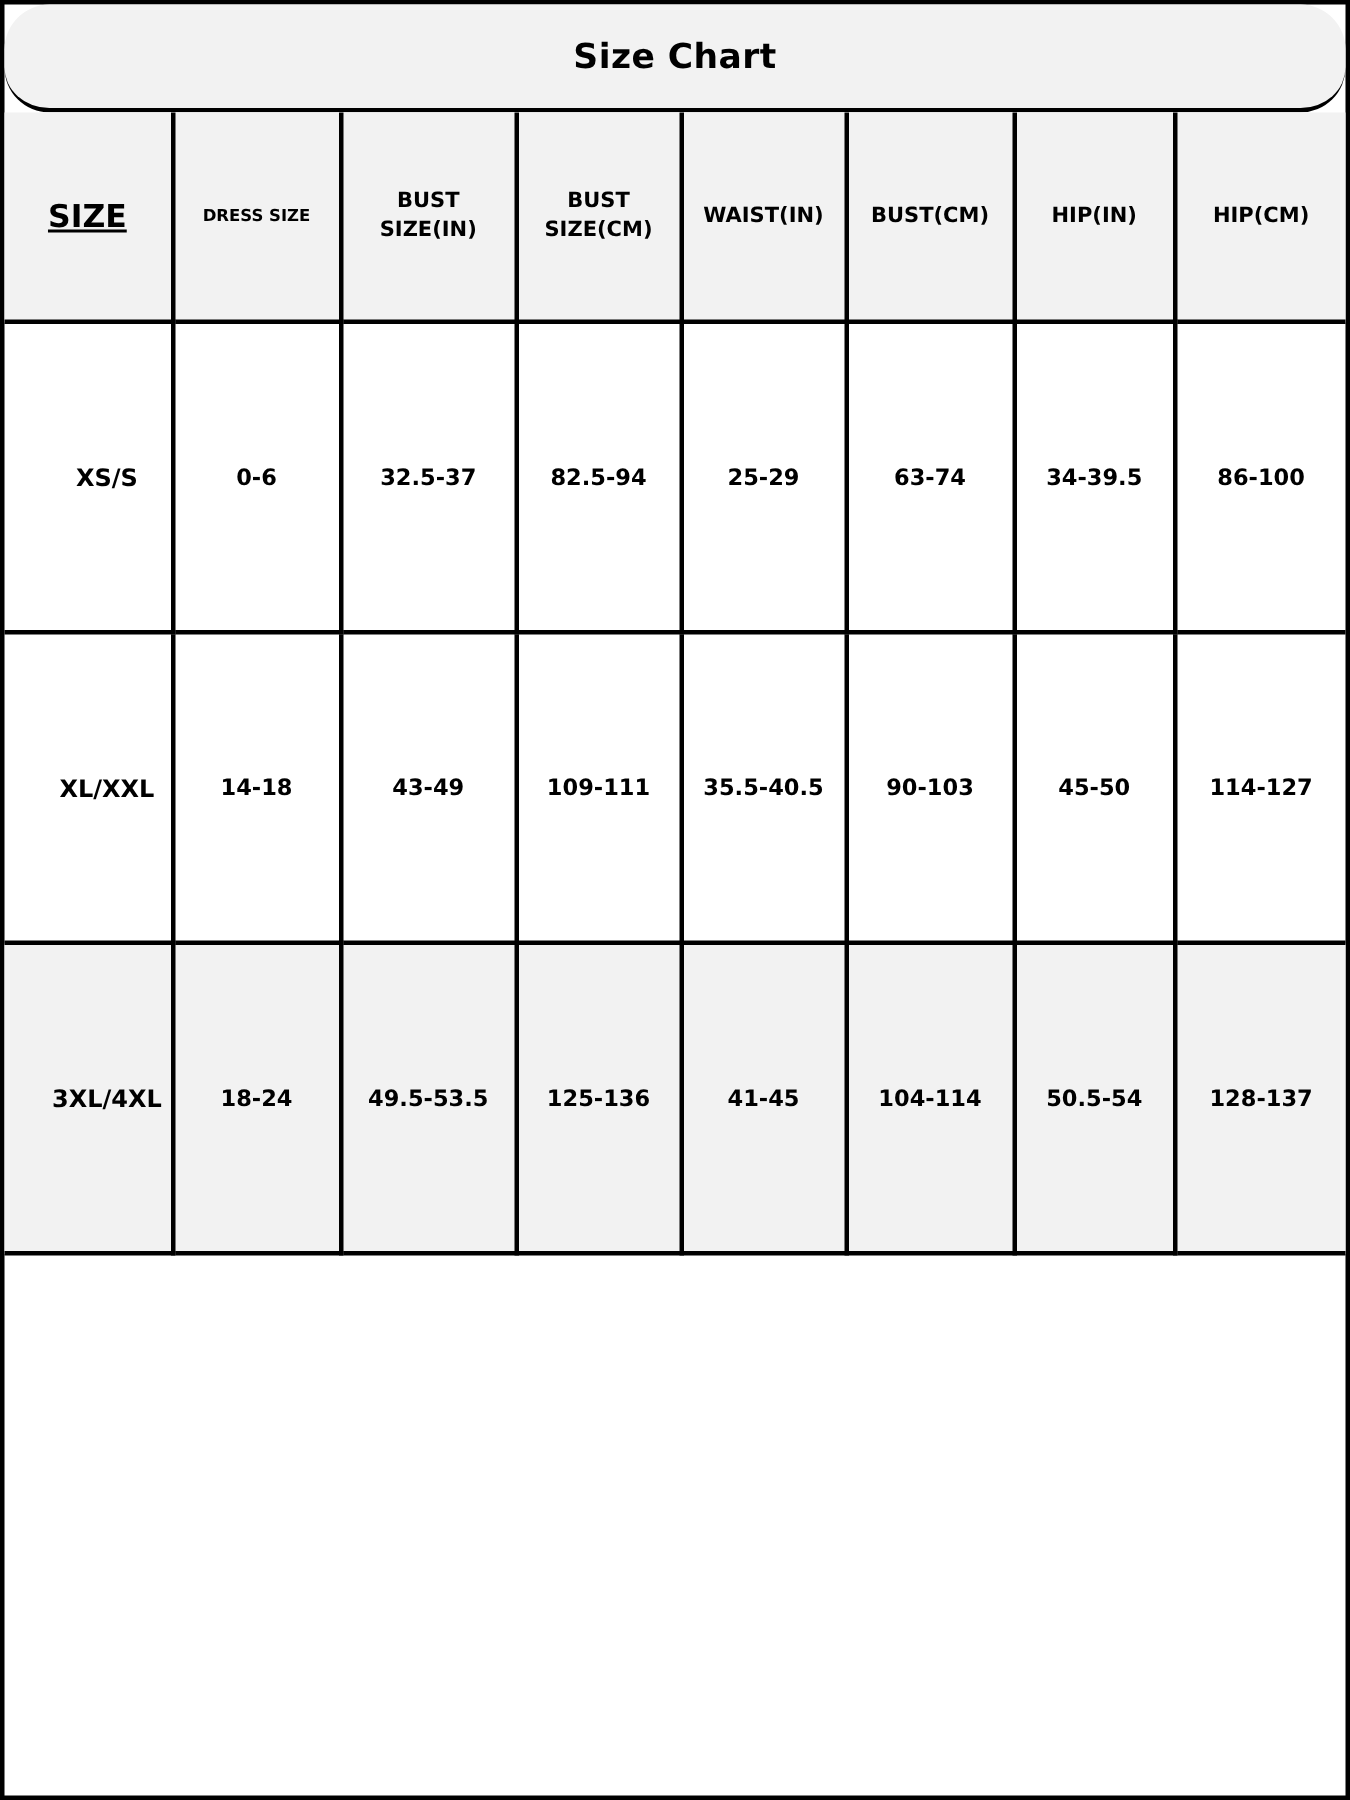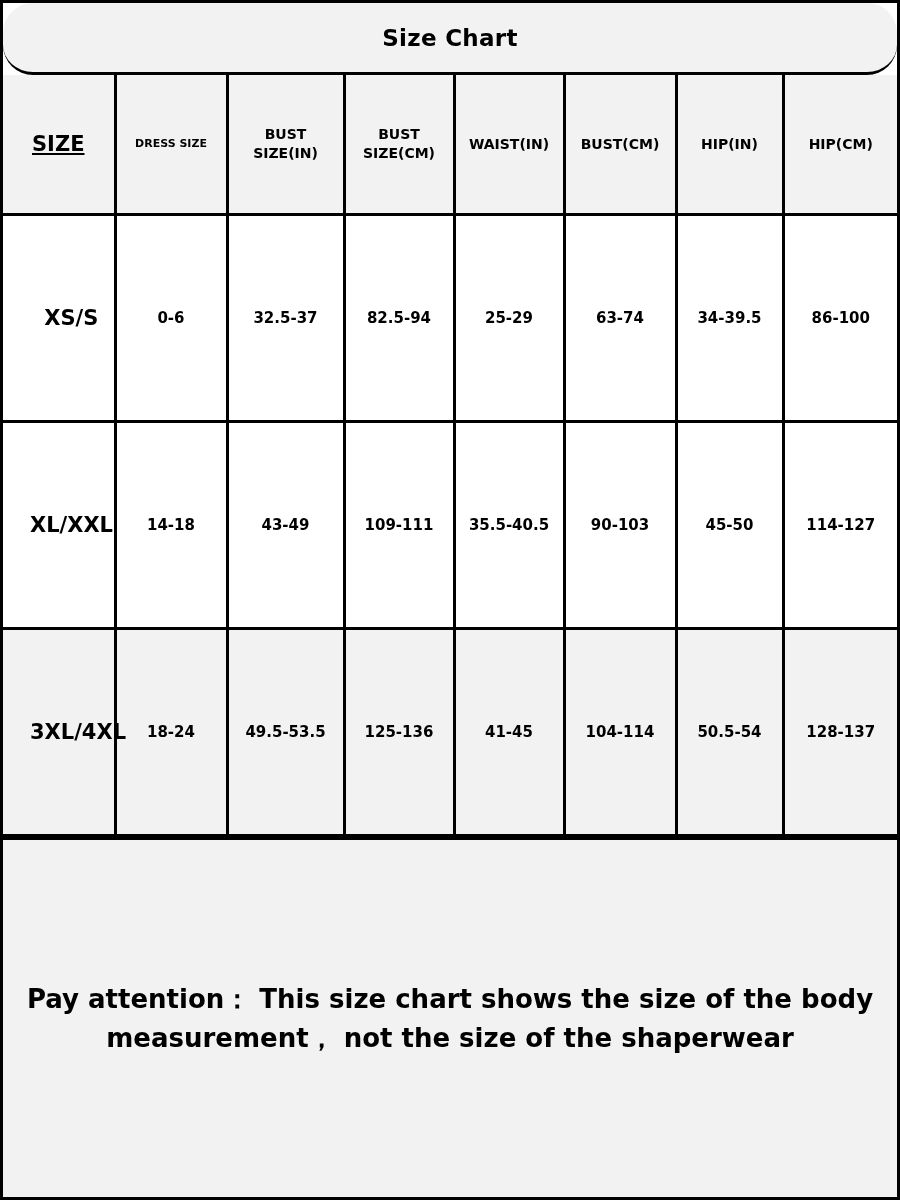--- a/index.html
+++ b/index.html
@@ -67,21 +67,21 @@
     font-size: 11px;
   }
   tbody td {
     height: 202px;
     font-size: 15px;
   }
   tbody tr.row-alt td {
     background: #f2f2f2;
   }
   tbody tr td.cell-size {
-    font-size: 21px;
+    font-size: 16px;
     padding-left: 27px;
   }
   .footnote {
     box-sizing: border-box;
     flex: 1 1 auto;
     background: #f2f2f2;
     border-top: 3px solid #000000;
     display: flex;
     flex-direction: column;
     align-items: center;
@@ -160,18 +160,14 @@
         <td>49.5-53.5</td>
         <td>125-136</td>
         <td>41-45</td>
         <td>104-114</td>
         <td>50.5-54</td>
         <td>128-137</td>
       </tr>
     </tbody>
   </table>
 
-  <div class="footnote">
-    <span class="line">Pay attention： This size chart shows the size of the body</span>
-    <span class="line">measurement， not the size of the shaperwear</span>
-  </div>
 
 </div>
 
 </body></html>

